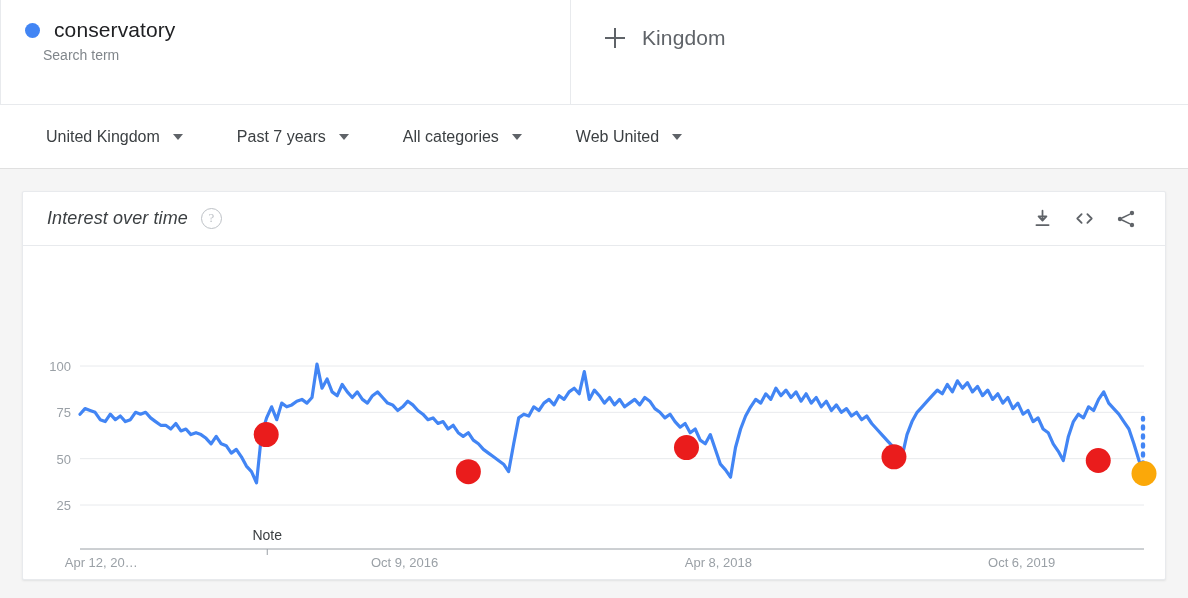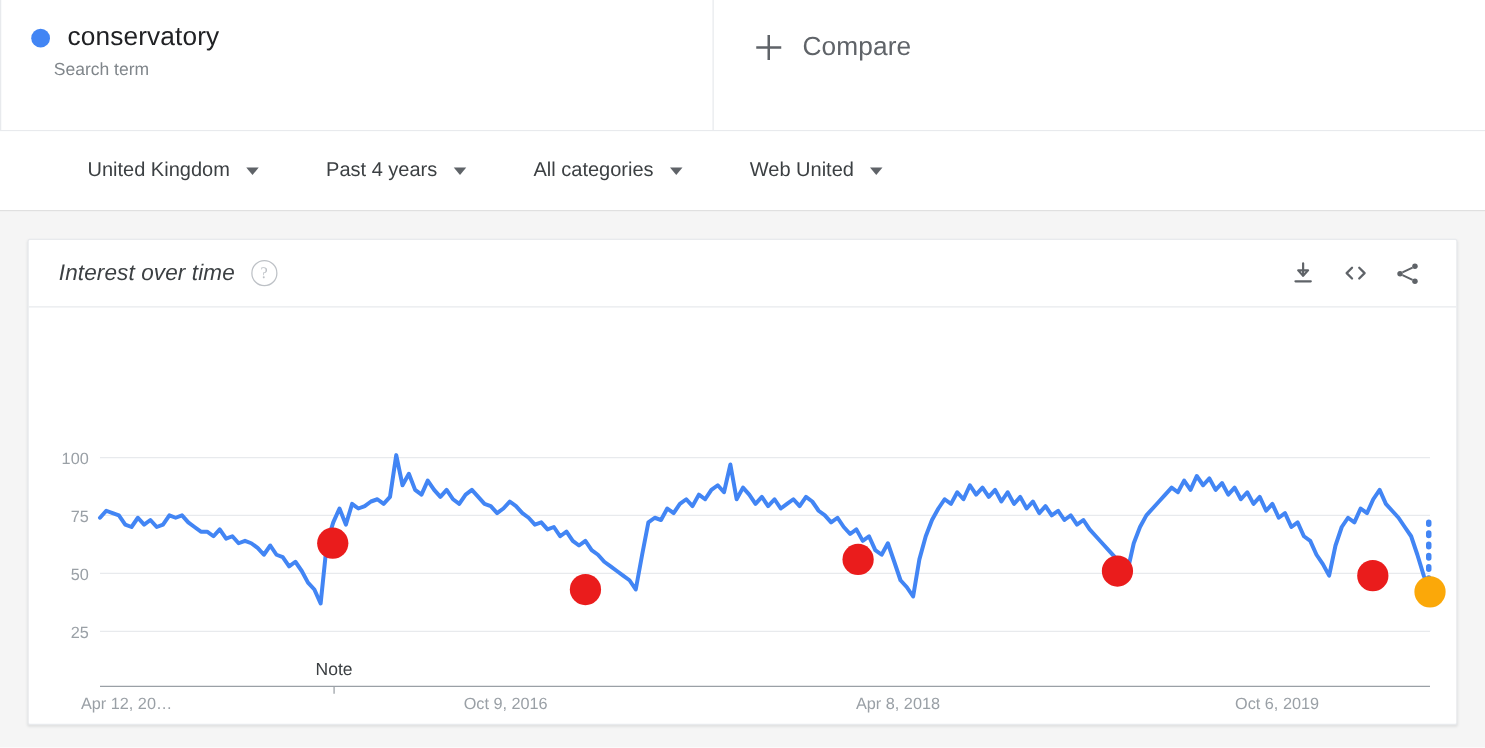--- a/index.html
+++ b/index.html
@@ -81,21 +81,21 @@
     color: #5f6368;
     letter-spacing: .1px;
   }
 
   
   .filter-bar {
     height: 64px;
     background: #ffffff;
     border-bottom: 1px solid #e0e0e0;
     display: flex;
-    padding-left: 70px;
+    padding-left: 46px;
     box-sizing: border-box;
   }
   .filter {
     display: flex;
     align-items: center;
     gap: 13px;
     cursor: pointer;
     margin-right: 54px;
   }
   .filter-label {
@@ -179,32 +179,32 @@
   <div class="term-cell first">
     <div class="term-row">
       <span class="term-dot"></span>
       <span class="term-name">conservatory</span>
     </div>
     <div class="term-sub">Search term</div>
   </div>
   <div class="compare-cell">
     <div class="compare-btn">
       <span class="plus-icon"></span>
-      <span class="compare-label">Compare</span>
+      <span class="compare-label">Kingdom</span>
     </div>
   </div>
 </div>
 
 <div class="filter-bar">
   <div class="filter">
     <span class="filter-label">United Kingdom</span>
     <span class="caret"></span>
   </div>
   <div class="filter">
-    <span class="filter-label">Past 4 years</span>
+    <span class="filter-label">Past 7 years</span>
     <span class="caret"></span>
   </div>
   <div class="filter">
     <span class="filter-label">All categories</span>
     <span class="caret"></span>
   </div>
   <div class="filter">
     <span class="filter-label">Web United</span>
     <span class="caret"></span>
   </div>

